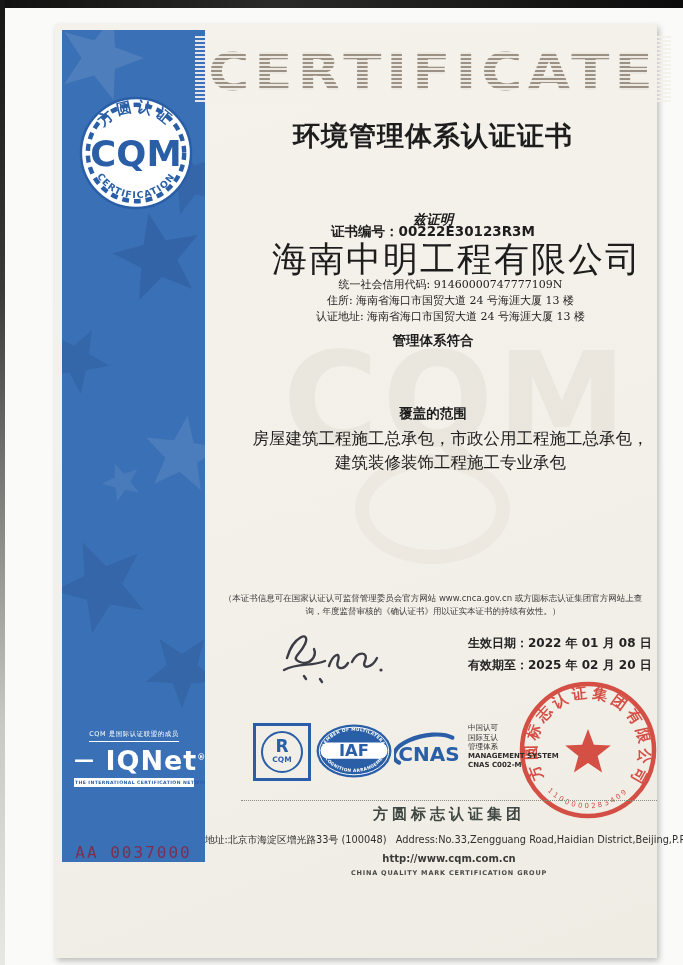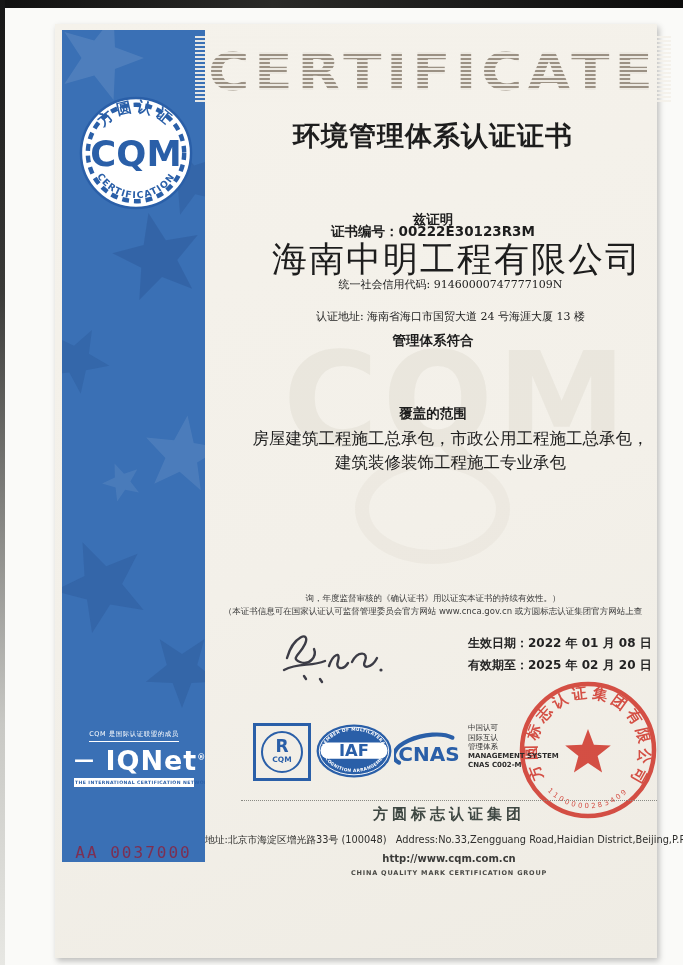--- a/index.html
+++ b/index.html
@@ -24,21 +24,21 @@
   .iqnet .net-bar { background:#fff; color:#2a5fa8; font-size:4.6px; font-weight:bold; letter-spacing:.4px; padding:2px 1px; margin-top:2px; white-space:nowrap; }
   .serial { position:absolute; left:0; top:813px; width:143px; text-align:center; color:#7d2f52; font-family:"DejaVu Sans Mono",monospace; font-size:16px; letter-spacing:2px; }
 
   
   .cc { position:absolute; left:150px; width:456px; text-align:center; color:#1d1d1d; }
   .watermark-cert { top:16px; font-size:56px; font-weight:bold; letter-spacing:5px; color:#9b9184; transform:scaleY(.92); white-space:nowrap; }
   .stripe-overlay { position:absolute; left:140px; top:10px; width:476px; height:70px;
       background:repeating-linear-gradient(180deg, rgba(244,241,234,0) 0 2px, rgba(244,241,234,.92) 2px 4px); }
   .doc-title { top:94px; font-size:27px; font-weight:bold; letter-spacing:1px; }
   .cert-no { top:155px; font-size:13.5px; font-weight:bold; }
-  .certify { top:187px; font-size:13.5px; font-weight:bold; }
+  .certify { top:187px; font-size:13.5px; font-weight:bold;font-style:italic; }
   .company { top:212px; font-size:35px; letter-spacing:2px; font-family:Liberation Sans, sans-serif;margin-left:24px; }
   .kai { font-family:"DejaVu Serif","Liberation Serif",serif;padding-left:35px; }
   .credit { top:253px; font-size:11px; }
   .residence { top:269px; font-size:11px; }
   .certaddr { top:285px; font-size:11px; }
   .conform { top:308px; font-size:13.5px; font-weight:bold; }
   .standard { top:326px; font-size:19px; font-weight:bold; font-family:"Liberation Serif",serif; letter-spacing:.5px; }
   .scope-label { top:381px; font-size:13.5px; font-weight:bold; }
   .scope1 { top:404px; font-size:16.5px; }
   .scope2 { top:428px; font-size:16.5px; }
@@ -133,31 +133,32 @@
 
     <div class="cc cert-no" style="position:absolute;margin-top:44px;">
       <span>证书编号：</span><span>00222E30123R3M</span>
     </div>
 
     <div class="cc certify" style="position:absolute;">兹证明</div>
 
     <div class="cc company" style="position:absolute;">海南中明工程有限公司</div>
 
     <div class="cc credit kai" style="position:absolute;">统一社会信用代码: 91460000747777109N</div>
+    <div class="cc residence kai" style="position:absolute;">住所: 海南省海口市国贸大道 24 号海涯大厦 13 楼</div>
     <div class="cc certaddr kai" style="position:absolute;">认证地址: 海南省海口市国贸大道 24 号海涯大厦 13 楼</div>
 
     <div class="cc conform" style="position:absolute;">管理体系符合</div>
 
     <div class="cc scope-label" style="position:absolute;">覆盖的范围</div>
     <div class="cc scope1 kai" style="position:absolute;">房屋建筑工程施工总承包，市政公用工程施工总承包，</div>
     <div class="cc scope2 kai" style="position:absolute;">建筑装修装饰工程施工专业承包</div>
 
     <div class="cc disclaimer" style="position:absolute;">
+      <div>（本证书信息可在国家认证认可监督管理委员会官方网站 www.cnca.gov.cn 或方圆标志认证集团官方网站上查</div>
       <div>询，年度监督审核的《确认证书》用以证实本证书的持续有效性。）</div>
-      <div>（本证书信息可在国家认证认可监督管理委员会官方网站 www.cnca.gov.cn 或方圆标志认证集团官方网站上查</div>
     </div>
 
     <svg class="signature" width="110" height="70" viewBox="0 0 110 70">
       <g fill="none" stroke="#3c3c46" stroke-width="2.4" stroke-linecap="round">
         <path d="M10,34 C16,12 34,6 28,20 C23,31 13,34 23,38 C33,42 40,32 37,25"></path>
         <path d="M7,46 C22,38 34,43 48,37"></path>
         <path d="M52,42 C56,30 64,27 61,37 C58,45 66,47 71,39"></path>
         <path d="M75,38 C81,26 92,28 88,37 C84,46 95,44 100,34"></path>
         <path d="M27,52 l2,3 M43,55 l2,3"></path>
         <circle cx="104" cy="46" r="1.6" fill="#3c3c46" stroke="none"></circle>

